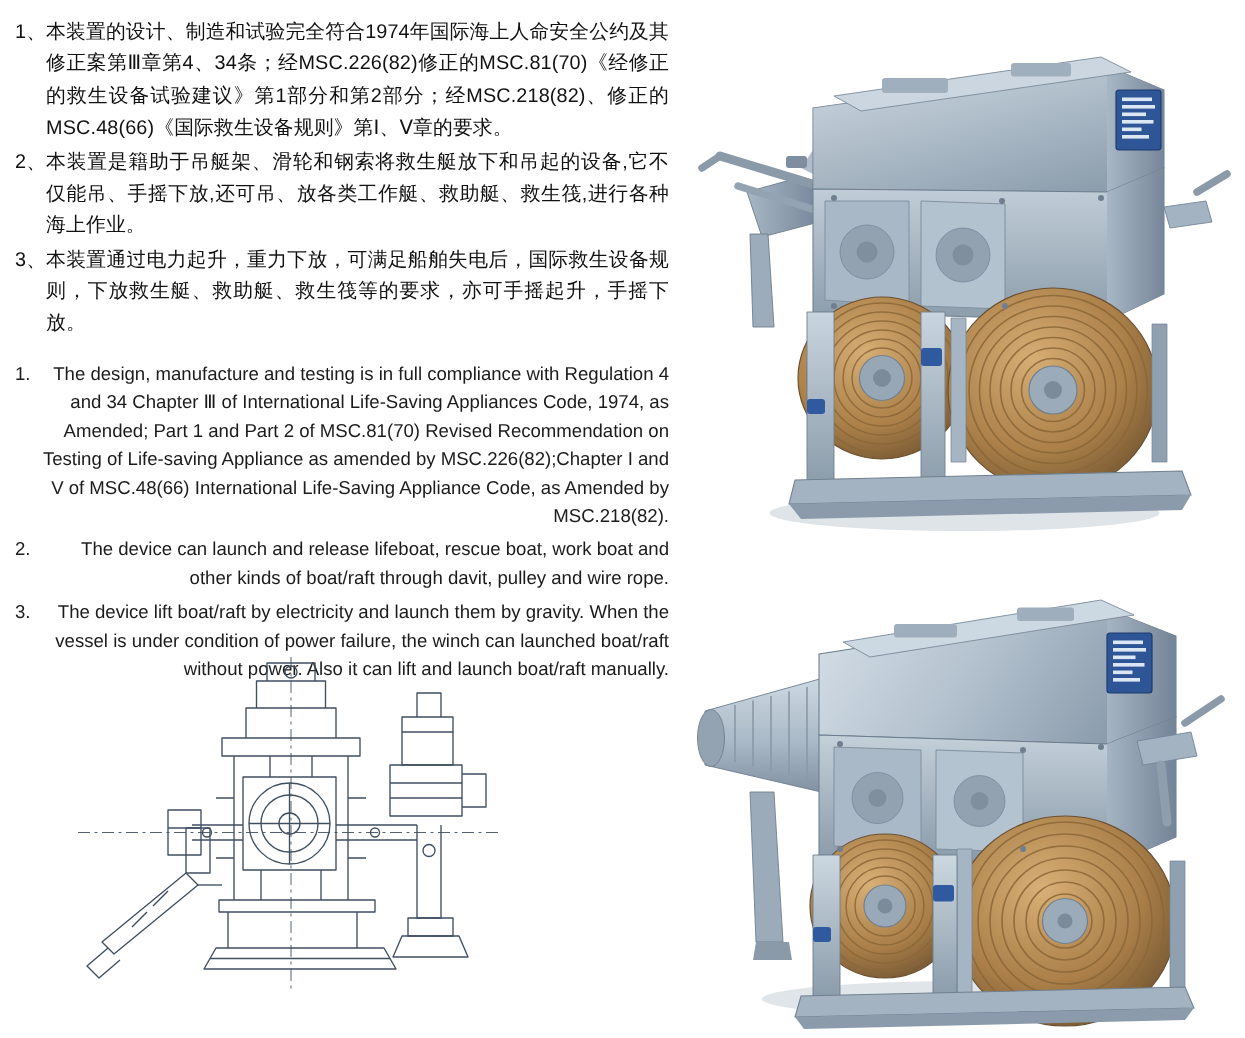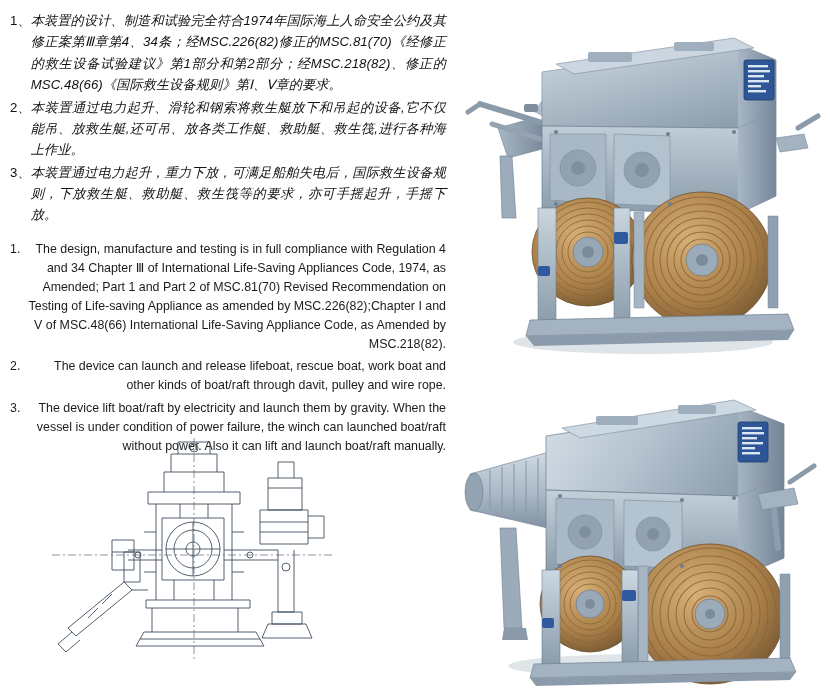--- a/index.html
+++ b/index.html
@@ -42,21 +42,20 @@
     display: flex;
     margin-bottom: 1px;
   }
   .cn-marker {
     flex: 0 0 auto;
     white-space: nowrap;
   }
   .cn-body {
     flex: 1 1 auto;
     text-align: justify;
-    font-style: italic;
   }
 
   .en-block {
     margin-top: 14px;
     font-size: 12.4px;
     line-height: 1.54;
     color: #1b1b1b;
   }
   .en-item {
     display: flex;
@@ -111,21 +110,21 @@
 
   <div class="text-col">
 
     <div class="cn-block">
       <div class="cn-item">
         <span class="cn-marker">1、</span>
         <span class="cn-body">本装置的设计、制造和试验完全符合1974年国际海上人命安全公约及其修正案第Ⅲ章第4、34条；经MSC.226(82)修正的MSC.81(70)《经修正的救生设备试验建议》第1部分和第2部分；经MSC.218(82)、修正的MSC.48(66)《国际救生设备规则》第Ⅰ、Ⅴ章的要求。</span>
       </div>
       <div class="cn-item">
         <span class="cn-marker">2、</span>
-        <span class="cn-body">本装置通过电力起升、滑轮和钢索将救生艇放下和吊起的设备,它不仅能吊、放救生艇,还可吊、放各类工作艇、救助艇、救生筏,进行各种海上作业。</span>
+        <span class="cn-body">本装置是籍助于吊艇架、滑轮和钢索将救生艇放下和吊起的设备,它不仅能吊、手摇下放,还可吊、放各类工作艇、救助艇、救生筏,进行各种海上作业。</span>
       </div>
       <div class="cn-item">
         <span class="cn-marker">3、</span>
         <span class="cn-body">本装置通过电力起升，重力下放，可满足船舶失电后，国际救生设备规则，下放救生艇、救助艇、救生筏等的要求，亦可手摇起升，手摇下放。</span>
       </div>
     </div>
 
     <div class="en-block">
       <div class="en-item">
         <span class="en-num">1.</span>

